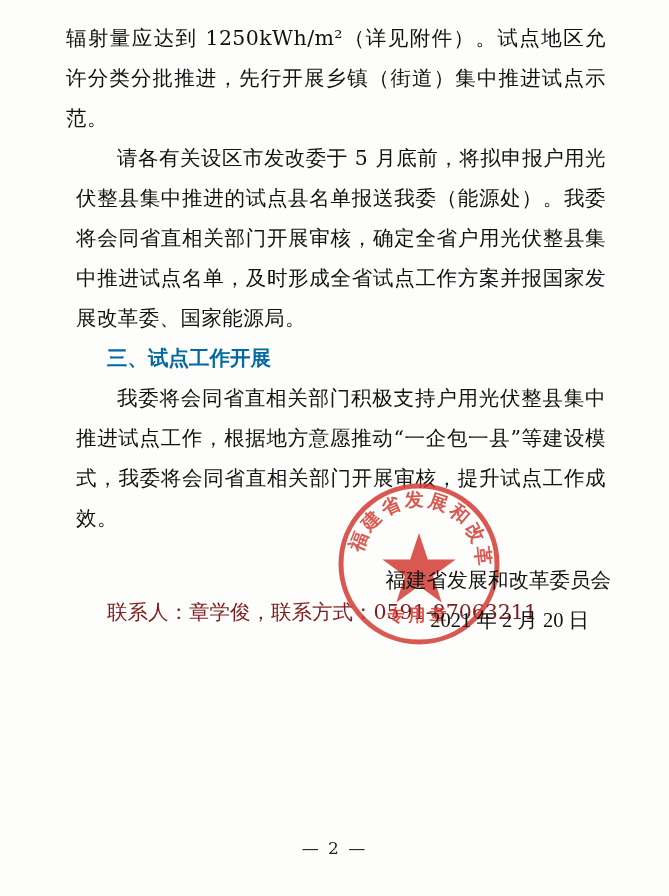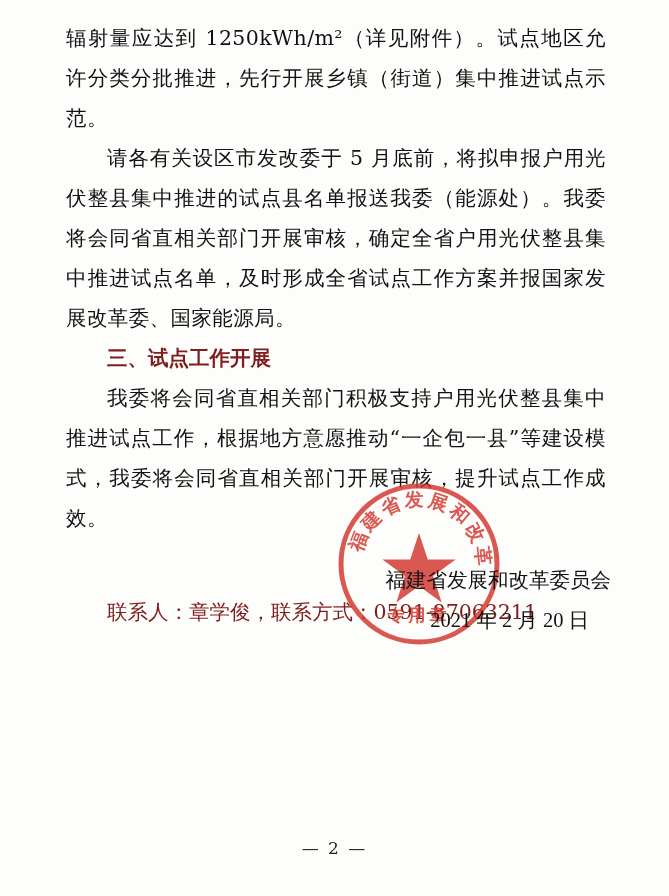--- a/index.html
+++ b/index.html
@@ -30,28 +30,29 @@
     font-size: 20.5px;
     line-height: 40px;
     letter-spacing: 0.4px;
     text-align: justify;
     text-justify: inter-ideograph;
     margin: 0 0 0 0;
     color: #111;
   }
   .indent {
     text-indent: 2em;
+    margin-left: 10px;
   }
   .heading {
     font-size: 20.5px;
     line-height: 40px;
     font-weight: bold;
     text-indent: 2em;
     margin: 0;
-    color: #7f1d1d;
+    color: #0369a1;
   }
   .contact {
     margin-top: 54px;
     font-size: 20.5px;
     line-height: 40px;
     text-indent: 2em;
     color: #7f1d1d;
   }
   .signature-block {
     position: absolute;

